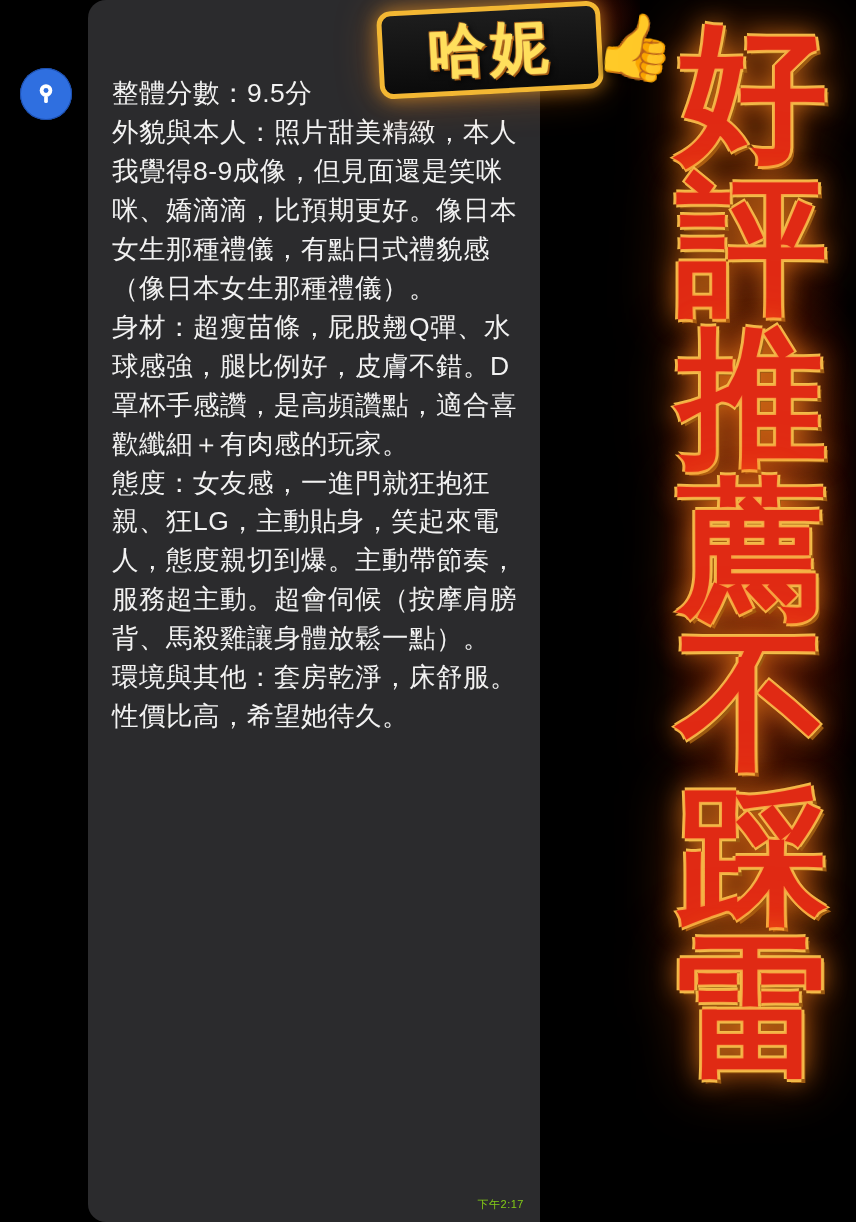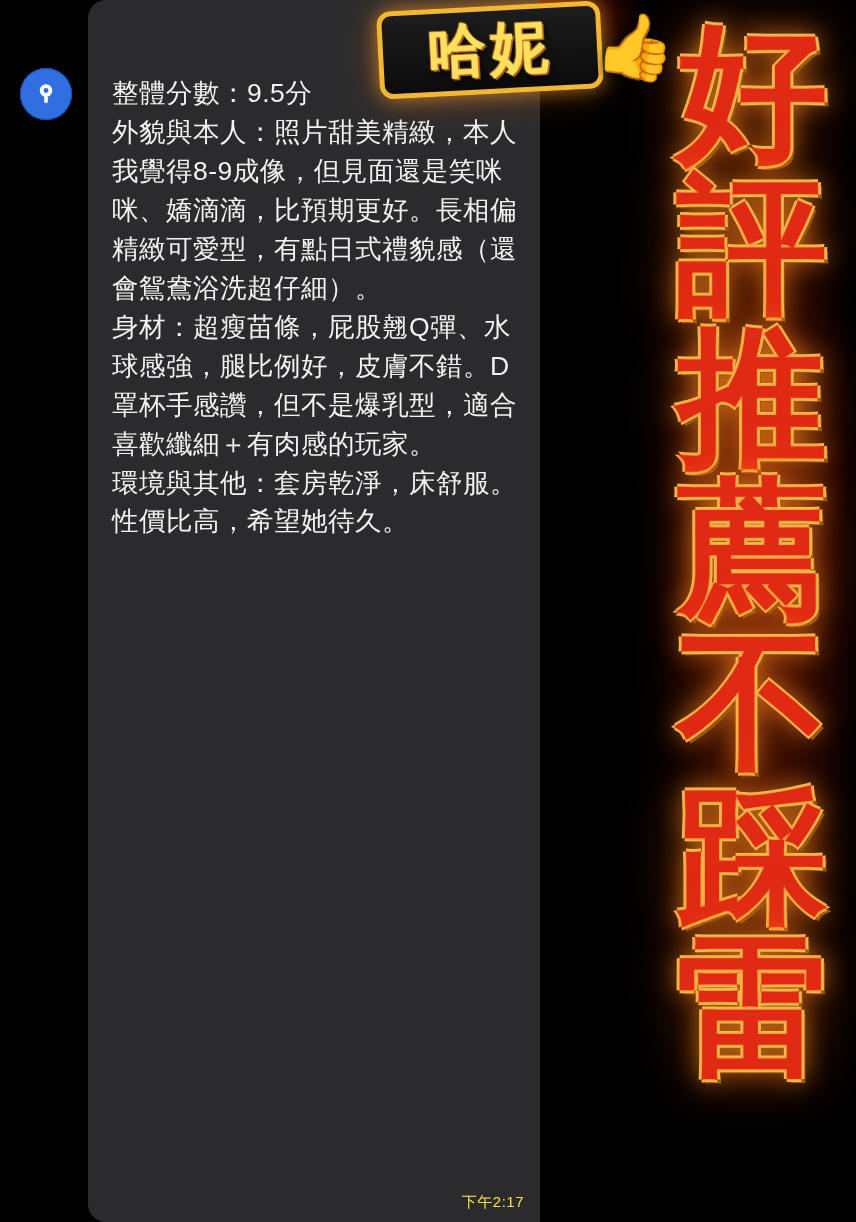--- a/index.html
+++ b/index.html
@@ -70,22 +70,22 @@
     white-space: pre-wrap;
     word-break: break-word;
     font-family: "Liberation Sans", "DejaVu Sans", sans-serif;
   }
   .bubble p.spacer-before { margin-top: 26px; }
 
   .timestamp {
     position: absolute;
     right: 16px;
     bottom: 10px;
-    color: #fde047;
-    font-size: 15px;
+    color: #84cc16;
+    font-size: 11px;
     letter-spacing: 0.5px;
   }
 
   
   .name-sticker {
     position: absolute;
     left: 378px;
     top: 6px;
     width: 224px;
     height: 88px;
@@ -174,22 +174,23 @@
   <div class="avatar">
     <svg width="28" height="28" viewBox="0 0 24 24">
       <circle cx="12" cy="9" r="5.4" fill="#ffffff"></circle>
       <rect x="10.4" y="13.6" width="3.2" height="6.2" rx="1.4" fill="#ffffff"></rect>
       <circle cx="12" cy="9" r="2.1" fill="#2f6fe0"></circle>
     </svg>
   </div>
 
   <div class="bubble">
     <p>整體分數：9.5分</p>
-    <p>外貌與本人：照片甜美精緻，本人我覺得8-9成像，但見面還是笑咪咪、嬌滴滴，比預期更好。長相偏精緻可愛型，有點日式禮貌感（還會鴛鴦浴洗超仔細）。</p>
-    <p>身材：超瘦苗條，屁股翹Q彈、水球感強，腿比例好，皮膚不錯。D罩杯手感讚，但不是爆乳型，適合喜歡纖細＋有肉感的玩家。</p>
+    <p>外貌與本人：照片甜美精緻，本人我覺得8-9成像，但見面還是笑咪咪、嬌滴滴，比預期更好。像日本女生那種禮儀，有點日式禮貌感（像日本女生那種禮儀）。</p>
+    <p>身材：超瘦苗條，屁股翹Q彈、水球感強，腿比例好，皮膚不錯。D罩杯手感讚，是高頻讚點，適合喜歡纖細＋有肉感的玩家。</p>
+    <p>態度：女友感，一進門就狂抱狂親、狂LG，主動貼身，笑起來電人，態度親切到爆。主動帶節奏，服務超主動。超會伺候（按摩肩膀背、馬殺雞讓身體放鬆一點）。</p>
     <p>環境與其他：套房乾淨，床舒服。性價比高，希望她待久。</p>
     <div class="timestamp">下午2:17</div>
   </div>
 
   <div class="name-sticker">
     <div class="plate"></div>
     <div class="txt">哈妮</div>
   </div>
 
   <div class="thumb">👍</div>

